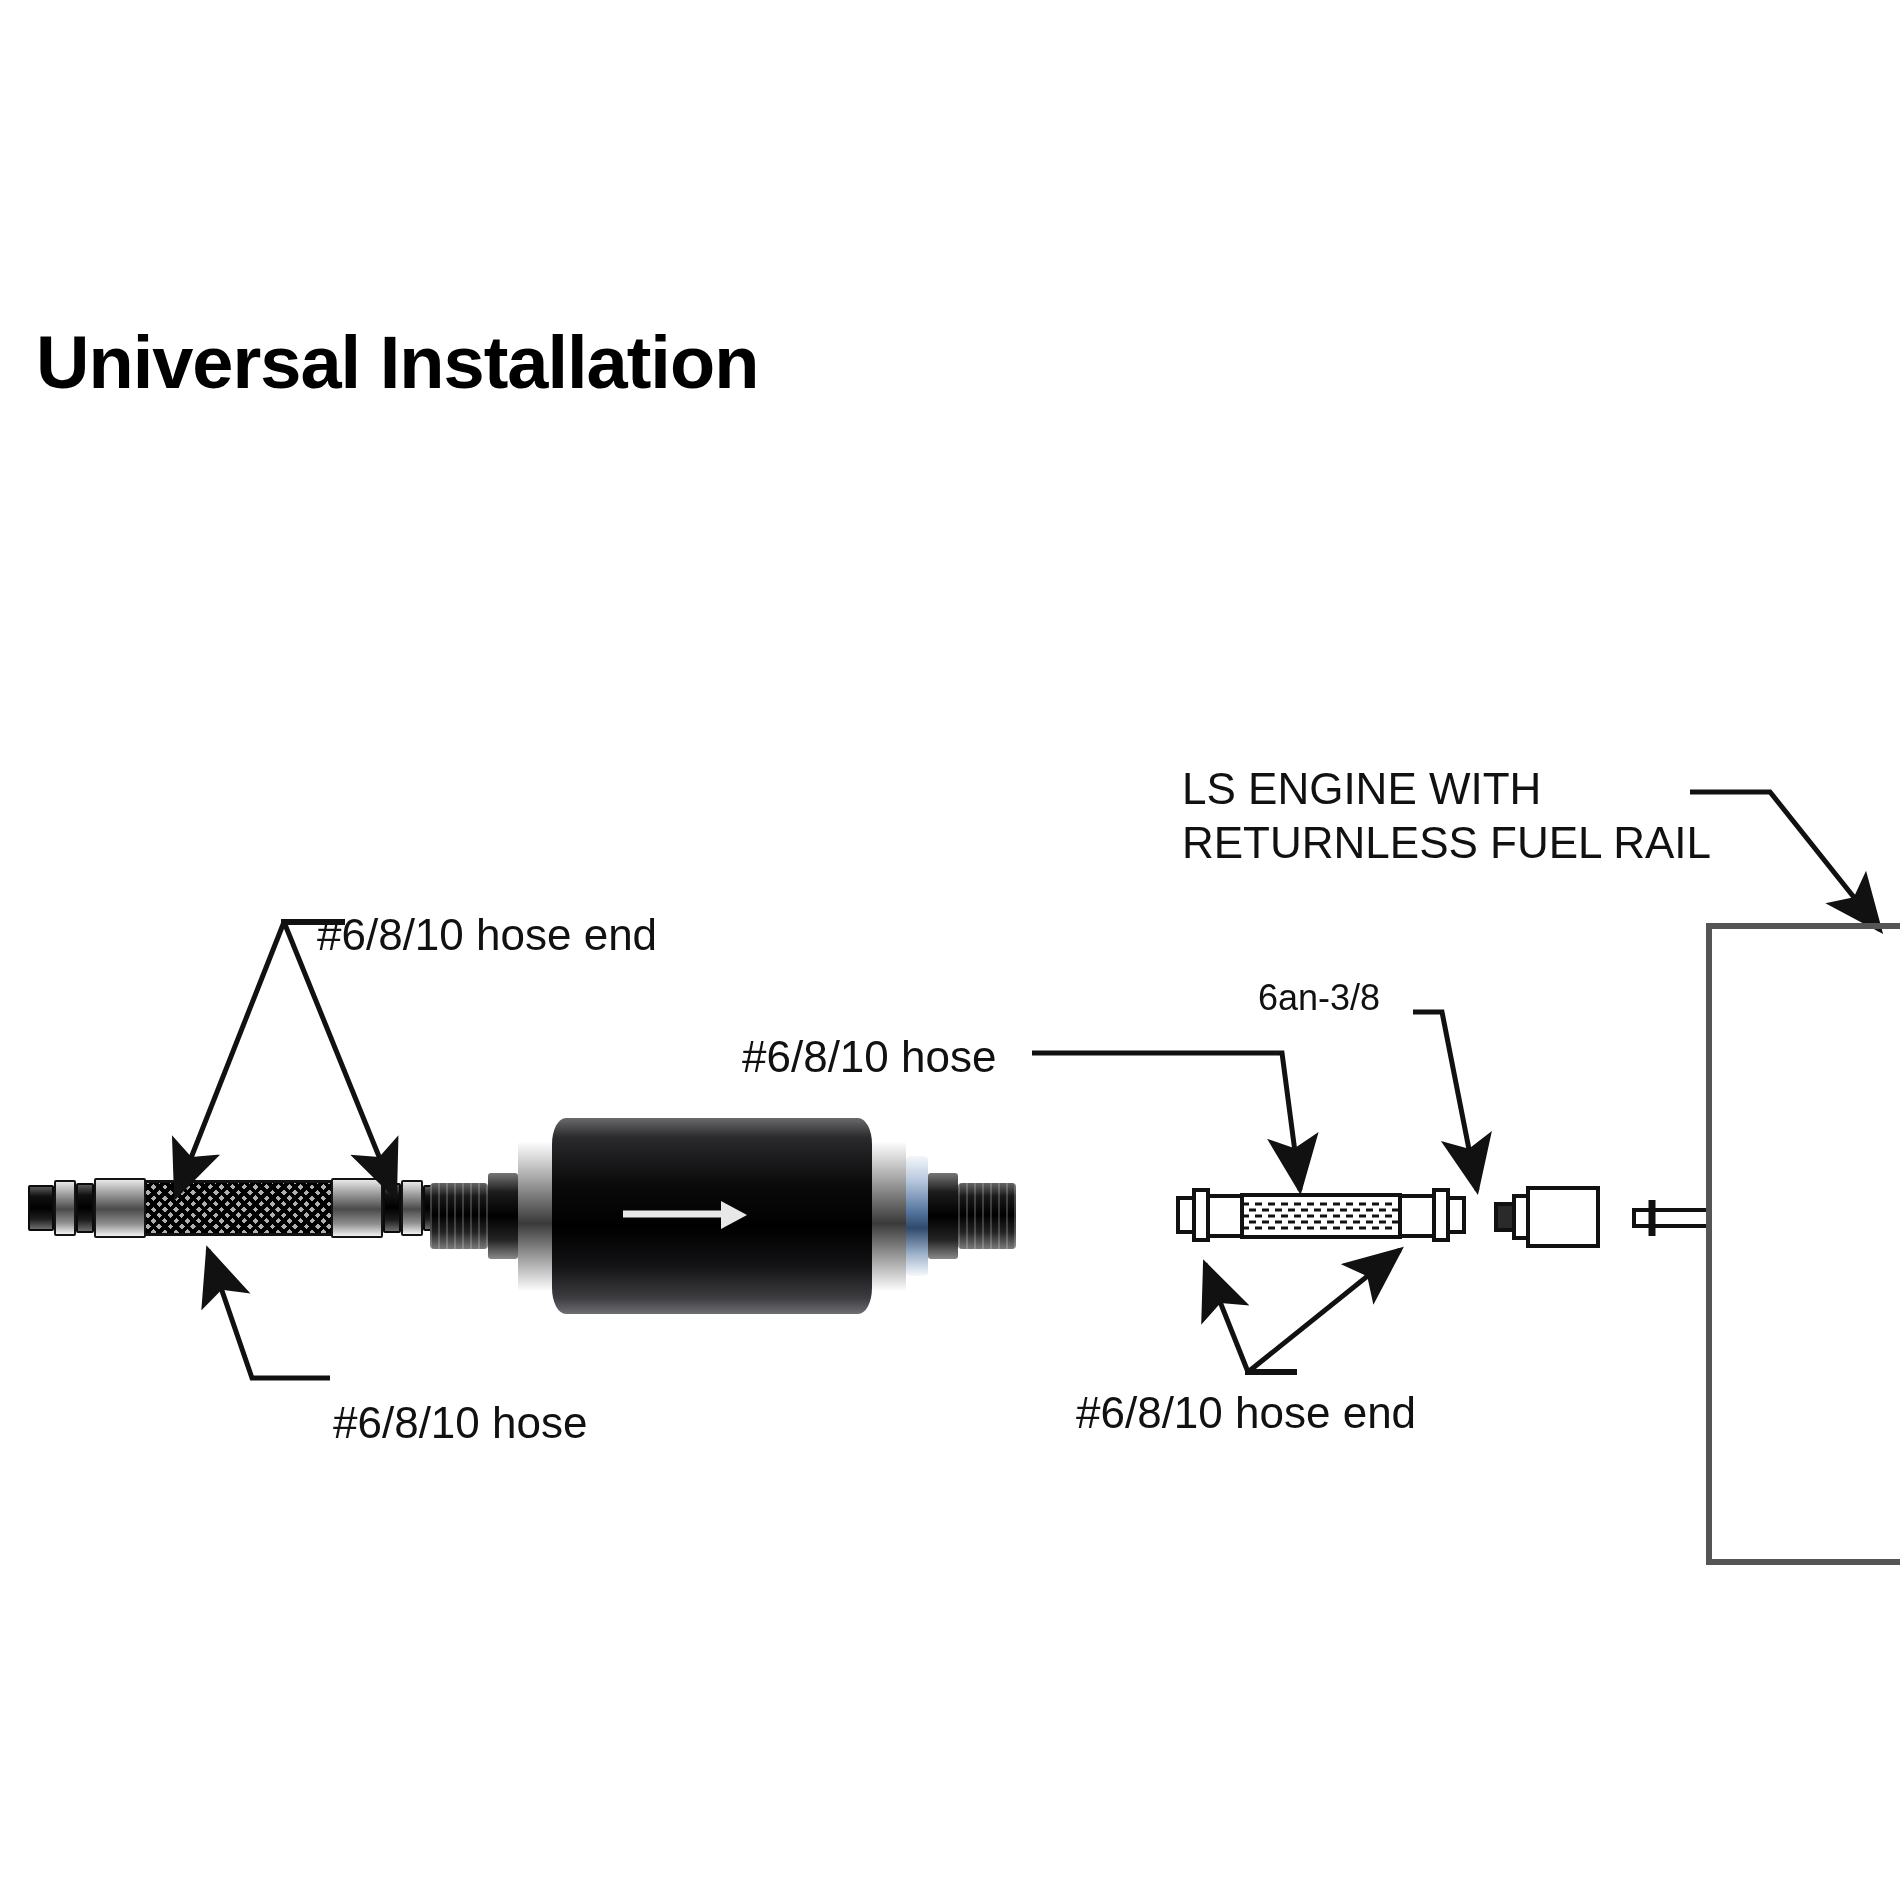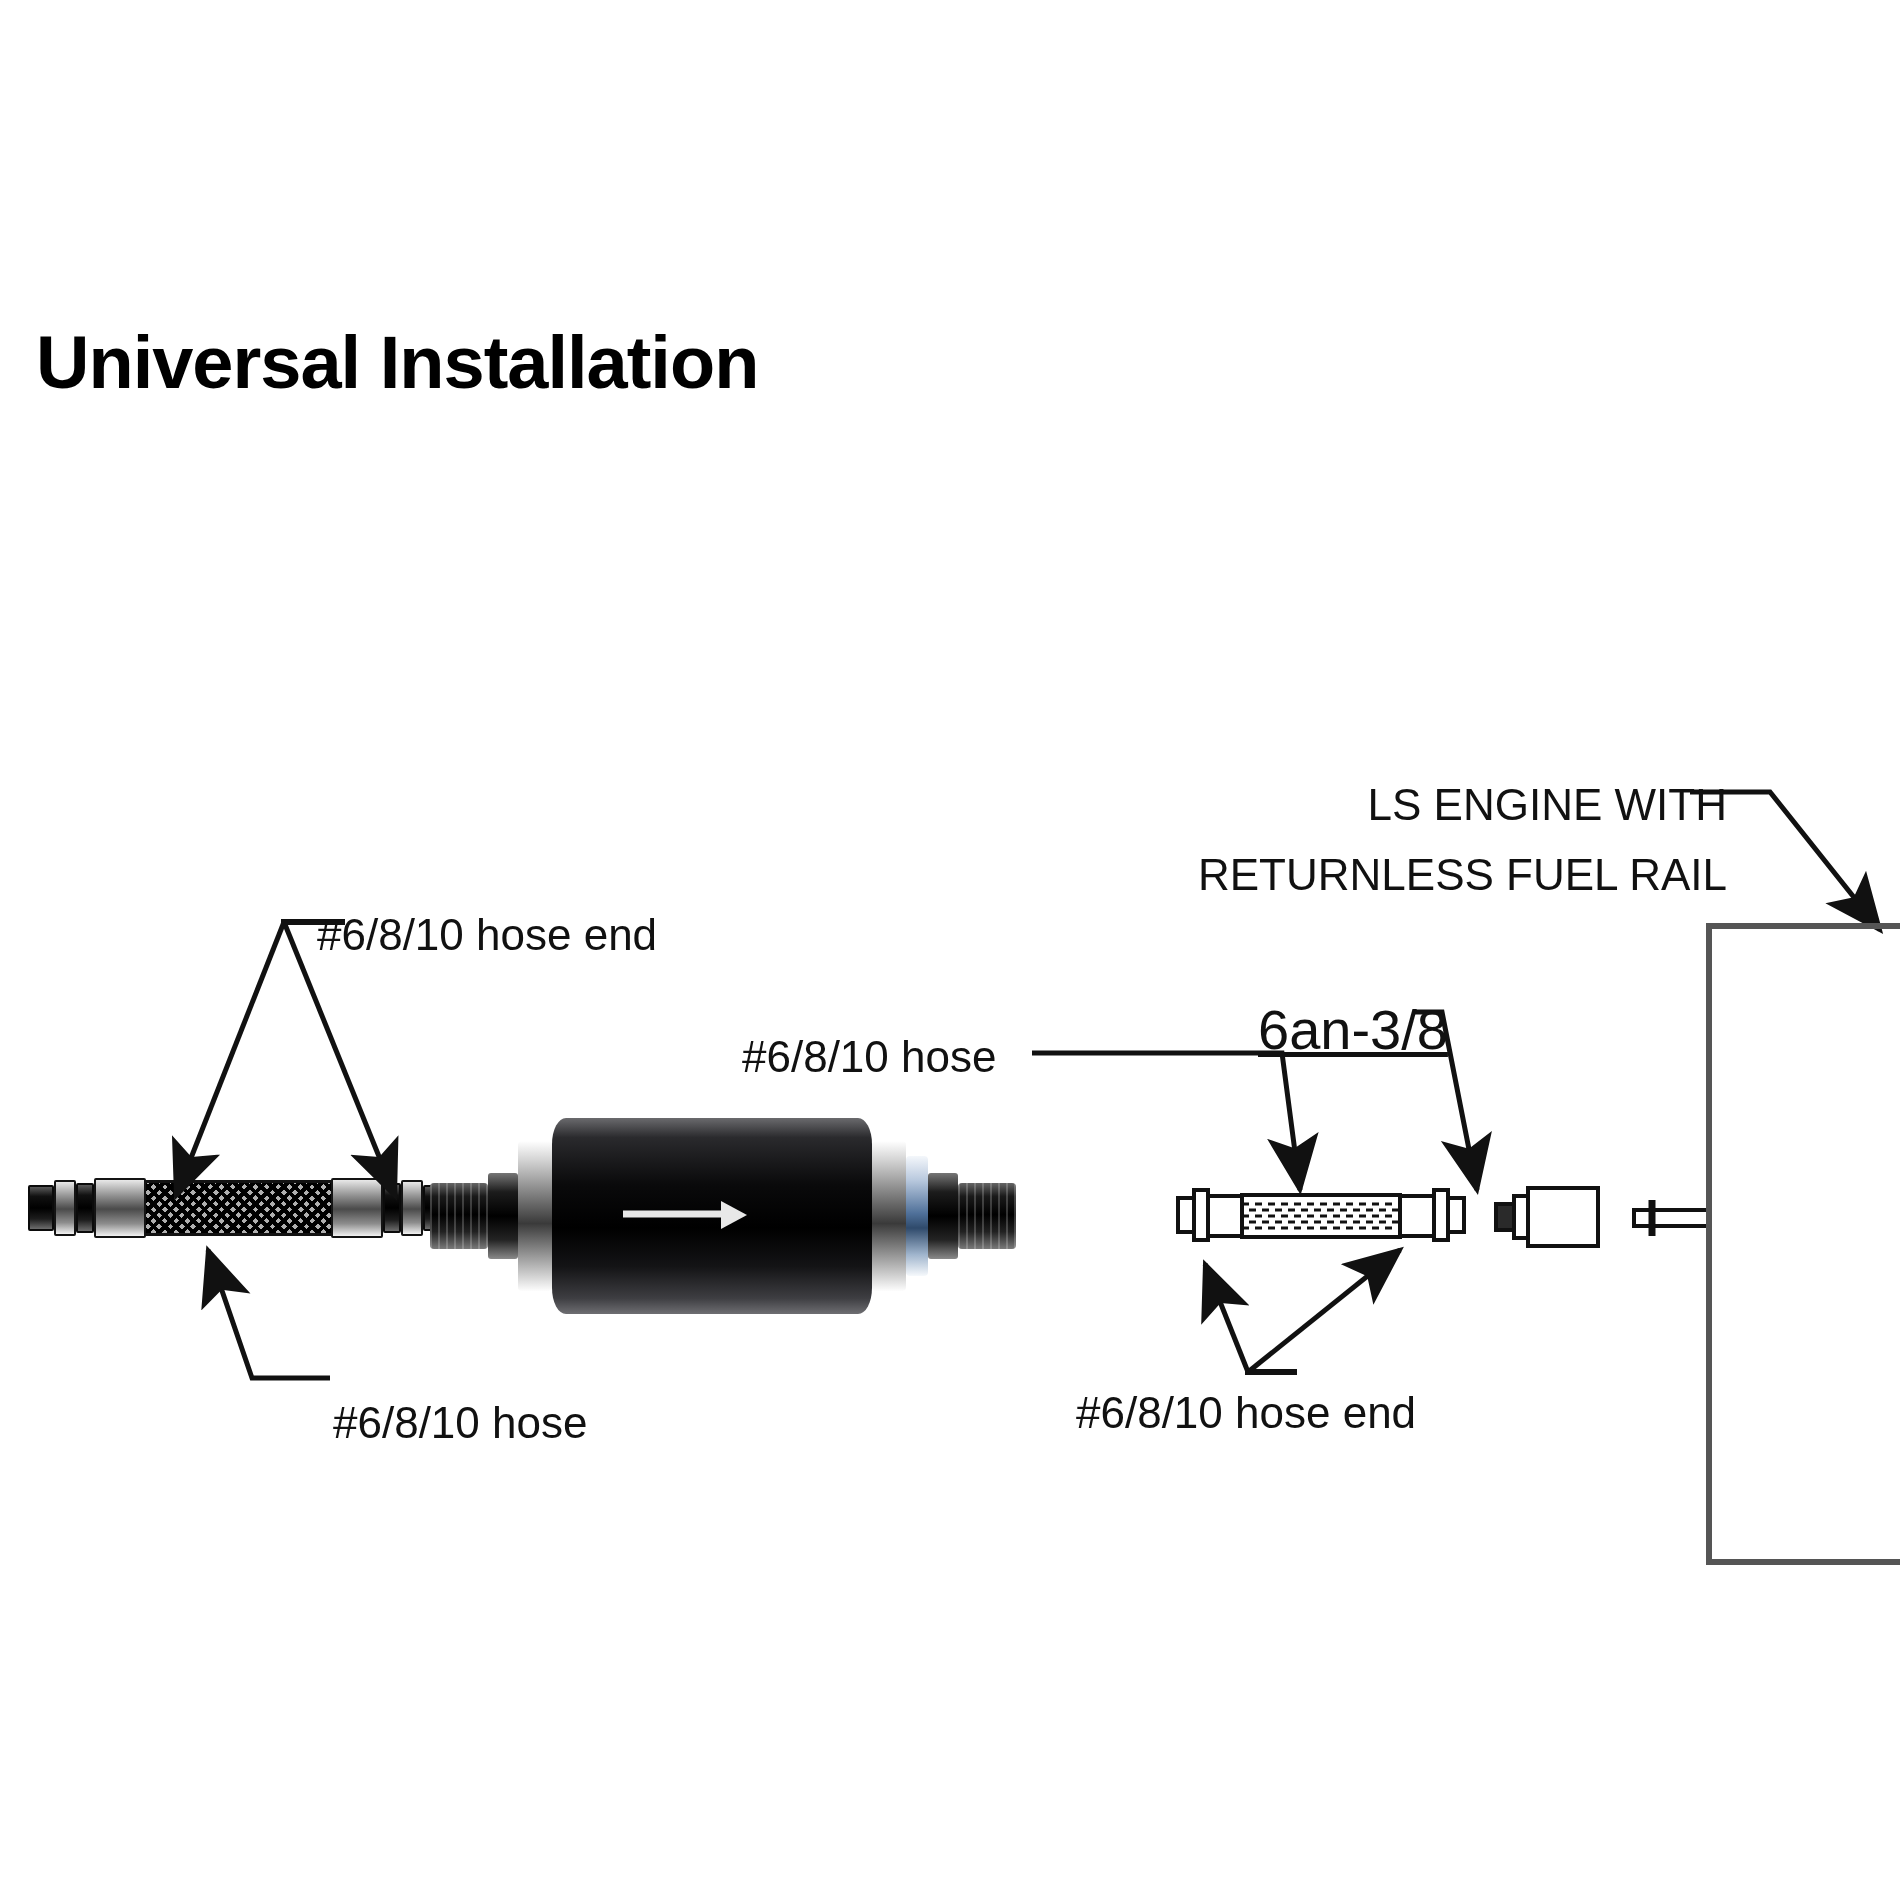--- a/index.html
+++ b/index.html
@@ -33,23 +33,23 @@
   .label {
     position: absolute;
     color: #111111;
     white-space: nowrap;
     line-height: 1.22;
   }
   .lbl-hose-end-left { left: 317px; top: 908px; font-size: 44px; }
   .lbl-hose-left     { left: 333px; top: 1396px; font-size: 44px; }
   .lbl-hose-mid      { left: 742px; top: 1030px; font-size: 44px; }
   .lbl-hose-end-right{ left: 1076px; top: 1386px; font-size: 44px; }
-  .lbl-6an           { left: 1258px; top: 996px; font-size: 56px; text-decoration: underline; }
+  .lbl-6an           { left: 1258px; top: 976px; font-size: 36px; }
   .lbl-ls-engine     { left: 1182px; top: 762px; font-size: 44px; }
-  .lbl-ls-engine div { margin: 16px; text-align: right; }
+  .lbl-ls-engine div { margin: 0; }
 
   
   #vector {
     position: absolute;
     left: 0; top: 0;
     width: 1900px;
     height: 1900px;
     pointer-events: none;
   }
 

